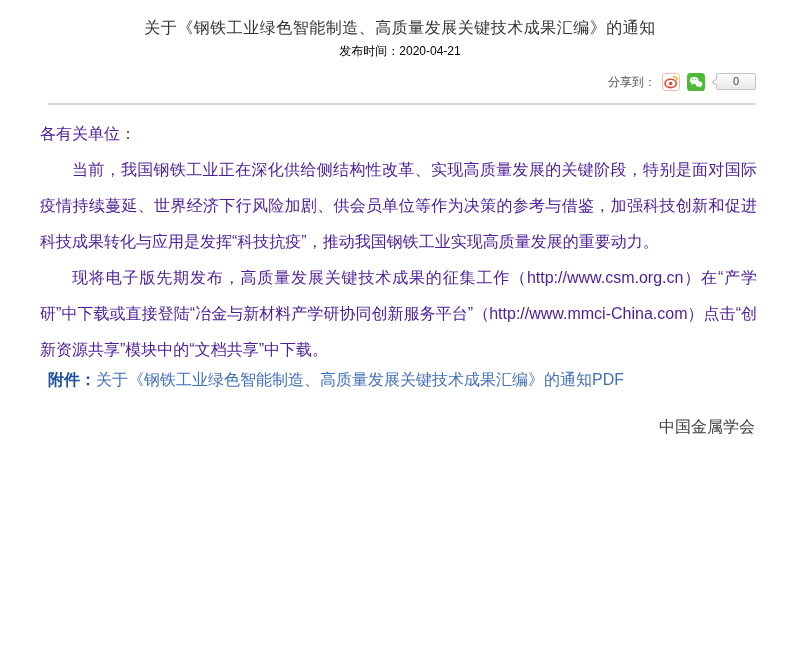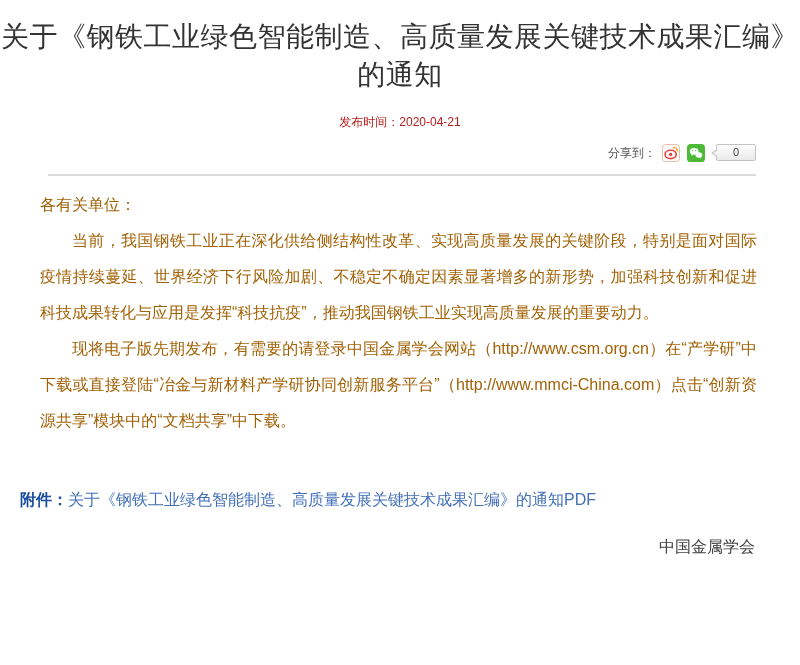--- a/index.html
+++ b/index.html
@@ -10,30 +10,30 @@
     font-family: "Liberation Sans", "DejaVu Sans", sans-serif;
     overflow: hidden;
     position: relative;
   }
   .page { width: 800px; height: 665px; background: #fff; }
 
   
   .page-title {
     margin-top: 18px;
     text-align: center;
-    font-size: 28px;
+    font-size: 16px;
     font-weight: 500;
     color: #333333;
     letter-spacing: 0.5px;
   }
   .pub-time {
-    margin-top: 20px;
+    margin-top: 4px;
     text-align: center;
     font-size: 12px;
-    color: #b91c1c;
+    color: #000000;
   }
 
   
   .share-row {
     margin-top: 11px;
     padding-right: 44px;
     text-align: right;
     height: 20px;
     line-height: 20px;
     font-size: 12px;
@@ -86,30 +86,29 @@
     border: none;
     border-top: 2px solid #dadada;
     margin: 12px 44px 0 48px;
   }
 
   
   .content {
     padding: 11px 43px 0 40px;
     font-size: 16px;
     line-height: 36px;
-    color: #a16207;
+    color: #4c1d95;
     text-align: justify;
   }
   .content p { margin: 0; }
   .content p.para { text-indent: 2em; }
 
   
   .attachment {
-    margin-top: 49px;
-    padding-left: 20px;
+    padding-left: 48px;
     font-size: 16px;
     line-height: 24px;
   }
   .att-label { color: #1c4e9e; font-weight: bold; }
   .att-link { color: #4270b7; text-decoration: none; cursor: pointer; }
 
   
   .signature {
     margin-top: 18px;
     padding-right: 45px;
@@ -154,22 +153,22 @@
     </span>
     <span class="share-count">
       <span>0</span>
     </span>
   </div>
 
   <hr class="divider">
 
   <div class="content">
     <p class="salutation">各有关单位：</p>
-    <p class="para">当前，我国钢铁工业正在深化供给侧结构性改革、实现高质量发展的关键阶段，特别是面对国际疫情持续蔓延、世界经济下行风险加剧、不稳定不确定因素显著增多的新形势，加强科技创新和促进科技成果转化与应用是发挥“科技抗疫”，推动我国钢铁工业实现高质量发展的重要动力。</p>
-    <p class="para">现将电子版先期发布，有需要的请登录中国金属学会网站（http://www.csm.org.cn）在“产学研”中下载或直接登陆“冶金与新材料产学研协同创新服务平台”（http://www.mmci-China.com）点击“创新资源共享”模块中的“文档共享”中下载。</p>
+    <p class="para">当前，我国钢铁工业正在深化供给侧结构性改革、实现高质量发展的关键阶段，特别是面对国际疫情持续蔓延、世界经济下行风险加剧、供会员单位等作为决策的参考与借鉴，加强科技创新和促进科技成果转化与应用是发挥“科技抗疫”，推动我国钢铁工业实现高质量发展的重要动力。</p>
+    <p class="para">现将电子版先期发布，高质量发展关键技术成果的征集工作（http://www.csm.org.cn）在“产学研”中下载或直接登陆“冶金与新材料产学研协同创新服务平台”（http://www.mmci-China.com）点击“创新资源共享”模块中的“文档共享”中下载。</p>
   </div>
 
   <div class="attachment">
     <span class="att-label">附件：</span><a class="att-link" href="#">关于《钢铁工业绿色智能制造、高质量发展关键技术成果汇编》的通知PDF</a>
   </div>
 
   <div class="signature">
     <div>中国金属学会</div>
 
   </div>

